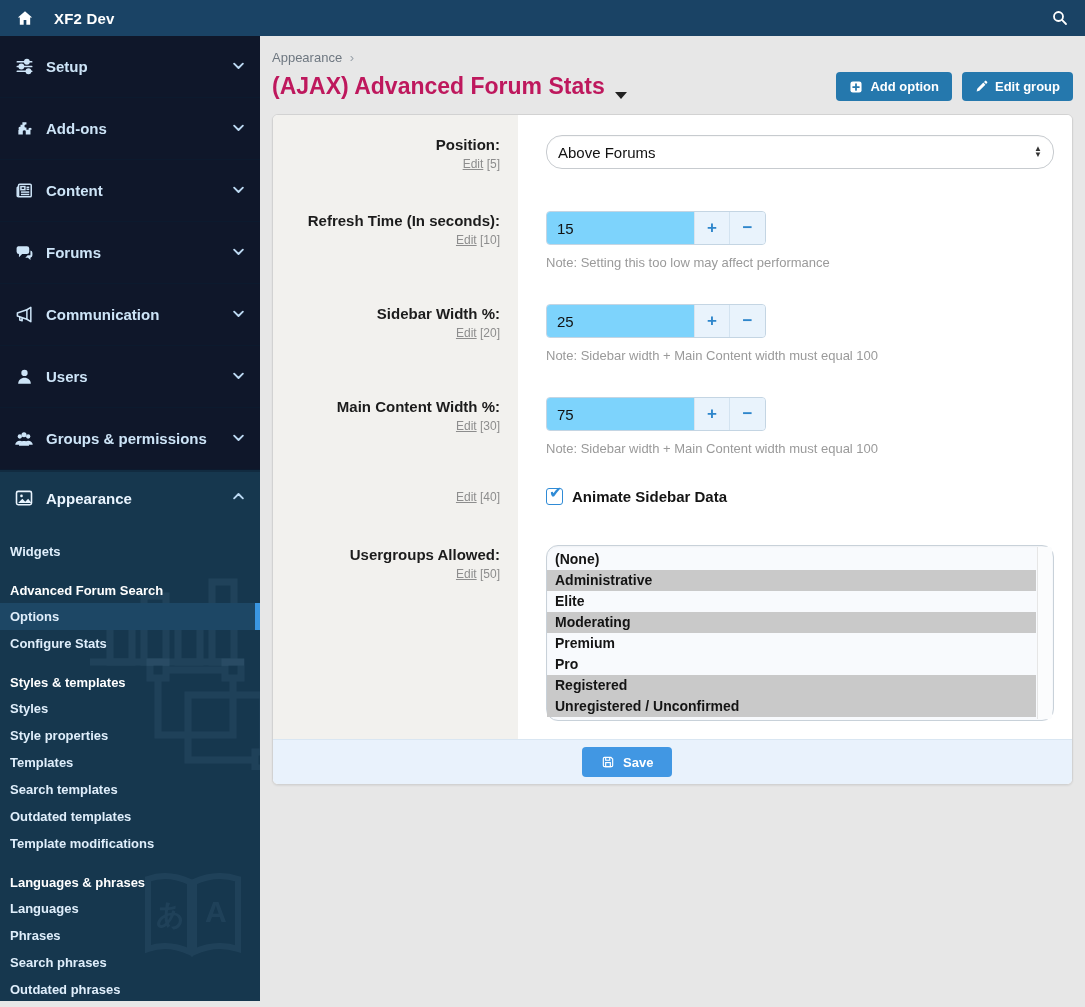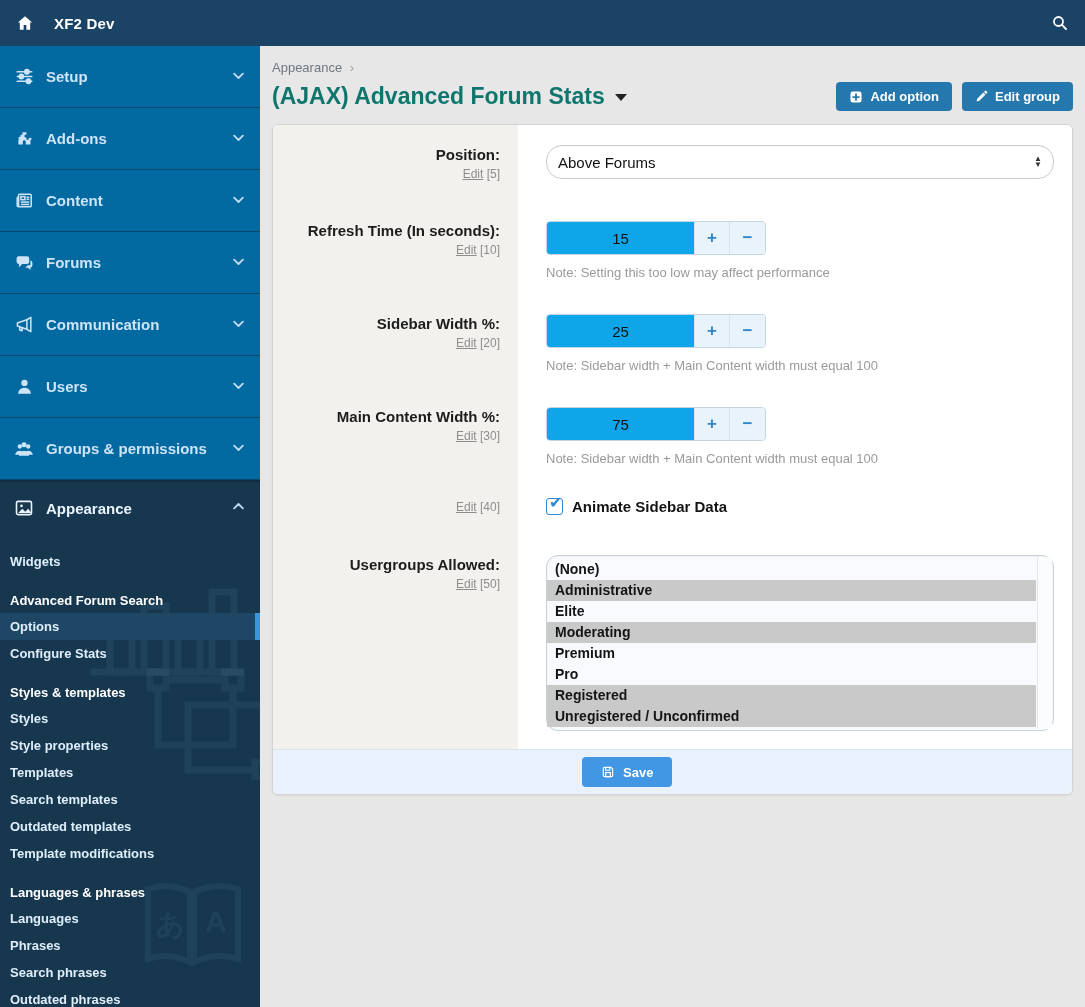--- a/index.html
+++ b/index.html
@@ -1,29 +1,29 @@
 <!DOCTYPE html>
 <html><head>
 <meta charset="utf-8">
 <style>
   * { margin:0; padding:0; box-sizing:border-box; }
   html,body { width:1085px; height:1007px; overflow:hidden; }
   body { font-family:"Liberation Sans","DejaVu Sans",sans-serif; background:#e7e7e7; }
 
   
-  .topbar { height:46px; background:#1a4365; display:flex; align-items:center; padding:0 16px; }
+  .topbar { height:36px; background:#1a4365; display:flex; align-items:center; padding:0 16px; }
   .topbar .brand { color:#fff; font-size:15px; font-weight:700; margin-left:20px; letter-spacing:.2px; }
   .topbar .spacer { flex:1; }
   .icon-btn { display:flex; align-items:center; justify-content:center; background:none; border:none; cursor:pointer; }
 
   
   .shell { display:flex; height:965px; }
 
   
-  .sidebar { width:260px; flex:none; background:#0369a1; display:flex; flex-direction:column; }
+  .sidebar { width:260px; flex:none; background:#0f172a; display:flex; flex-direction:column; }
   .nav-item { height:62px; display:flex; align-items:center; padding:0 14px; border-bottom:1px solid rgba(8,32,52,.45); color:#cde4f7; font-weight:700; font-size:15px; cursor:pointer; }
   .nav-item .nicon { width:20px; height:20px; margin-right:12px; flex:none; display:flex; align-items:center; justify-content:center; }
   .nav-item .nlabel { flex:1; }
   .chev { flex:none; }
 
   .expanded { flex:1; background:#16374e; position:relative; overflow:hidden; border-top:2px solid #112b40; }
   .app-header { height:52px; display:flex; align-items:center; padding:0 14px; color:#e9f4fe; font-weight:700; font-size:15px; position:relative; z-index:1; cursor:pointer; }
   .app-header .nicon { width:20px; height:20px; margin-right:12px; display:flex; align-items:center; justify-content:center; }
   .app-header .nlabel { flex:1; }
   .subnav { position:relative; z-index:1; padding-top:6px; }
@@ -32,40 +32,40 @@
   .subitem.selected { background:#1d4765; }
   .sel-bar { position:absolute; right:0; top:0; bottom:0; width:5px; background:#3a96e1; }
   .watermark { position:absolute; z-index:0; }
 
   
   .main { flex:1; padding:10px 12px 0; background:#e7e7e7; }
   .breadcrumb { font-size:13px; color:#6e7780; margin:4px 0 7px; }
   .breadcrumb a { color:#6e7780; text-decoration:none; cursor:pointer; }
   .breadcrumb .sep { color:#9aa2aa; margin-left:4px; }
   .title-row { display:flex; align-items:center; justify-content:space-between; margin-bottom:13px; }
-  .page-title { font-size:23px; font-weight:700; color:#0f766e; display:flex; align-items:center; gap:9px; cursor:pointer; }
+  .page-title { font-size:23px; font-weight:700; color:#be185d; display:flex; align-items:flex-end; gap:9px; cursor:pointer; }
   .actions { display:flex; gap:10px; }
   .hbtn { display:inline-flex; align-items:center; gap:7px; background:#2578ad; color:#fff; font-family:inherit; font-size:13px; font-weight:700; height:29px; padding:0 13px; border-radius:4px; border:none; cursor:pointer; }
 
   
   .form-card { border:1px solid #d2d2d2; border-radius:6px; overflow:hidden; background:#fff; box-shadow:0 1px 2px rgba(0,0,0,.07); }
   .rows { background:linear-gradient(90deg,#f2f1ee 245px,#ffffff 245px); padding-bottom:18px; }
   .frow { display:flex; padding-top:30px; }
   .frow.first { padding-top:20px; }
   .fl { width:245px; flex:none; padding-right:18px; text-align:right; }
   .fc { flex:1; padding-left:28px; padding-right:18px; }
   .flabel { font-size:15px; font-weight:600; color:#1c1c1c; line-height:19px;text-align:right; }
   .fedit { font-size:12px; color:#8d8d8d; margin-top:3px; }
   .fedit a { color:#8d8d8d; text-decoration:underline; cursor:pointer; }
 
   .selbox { height:34px; border:1px solid #c7cbcf; border-radius:16px; background:#fff; display:flex; align-items:center; justify-content:space-between; padding:0 11px; font-size:15px; color:#111; cursor:pointer; box-shadow:inset 0 1px 1px rgba(0,0,0,.03); }
   .sel-arrows { display:flex; flex-direction:column; line-height:6px; font-size:8px; color:#333; }
 
   .numgrp { display:inline-flex; height:34px; border:1px solid #c4d5e3; border-radius:4px; overflow:hidden; background:#e9f3fc; }
-  .numinput { width:148px; height:100%; border:none; outline:none; background:#0ea5e9; text-align:center; padding:0 10px; font-size:15px; color:#111; font-family:inherit; border-right:1px solid #d9e4ee; }
+  .numinput { width:148px; height:100%; border:none; outline:none; background:#7dd3fc; text-align:left; padding:0 10px; font-size:15px; color:#111; font-family:inherit; border-right:1px solid #d9e4ee; }
   .stepbtn { width:35px; height:100%; border:none; background:#e9f3fc; color:#2e86cb; font-size:17px; font-weight:700; font-family:inherit; cursor:pointer; display:flex; align-items:center; justify-content:center; }
   .stepbtn.plus { border-right:1px solid #d3e3f0; }
   .note { margin-top:10px; font-size:13px; color:#9a9a9a; }
 
   .cbwrap { display:inline-flex; align-items:center; cursor:pointer; }
   .cbox { width:17px; height:17px; border:1px solid #2f8bd6; border-radius:3px; background:#fff; position:relative; flex:none; }
   .cbox .tick { position:absolute; left:2px; top:-6px; color:#2f8bd6; font-size:16px; font-weight:700; }
   .cblabel { font-size:15px; font-weight:600; color:#141414; margin-left:9px; }
 
   .listbox { border:1px solid #c8d1d9; border-radius:12px; background:#f8fafd; padding:3px 0; position:relative; box-shadow:inset 0 1px 2px rgba(0,0,0,.04); }

